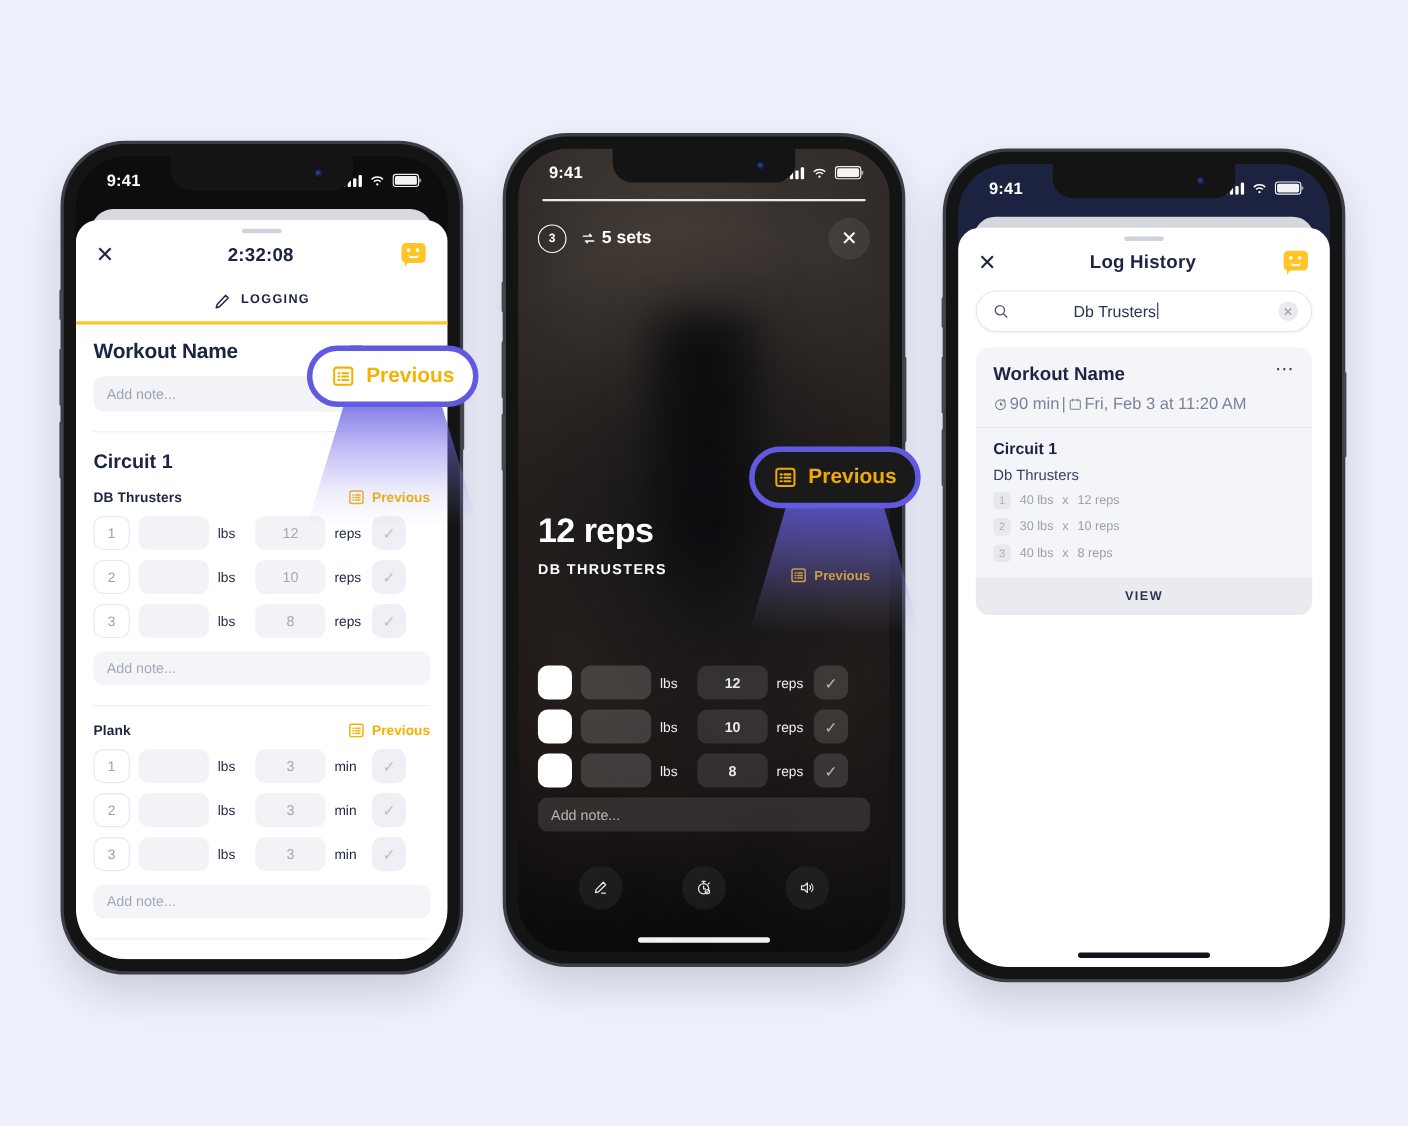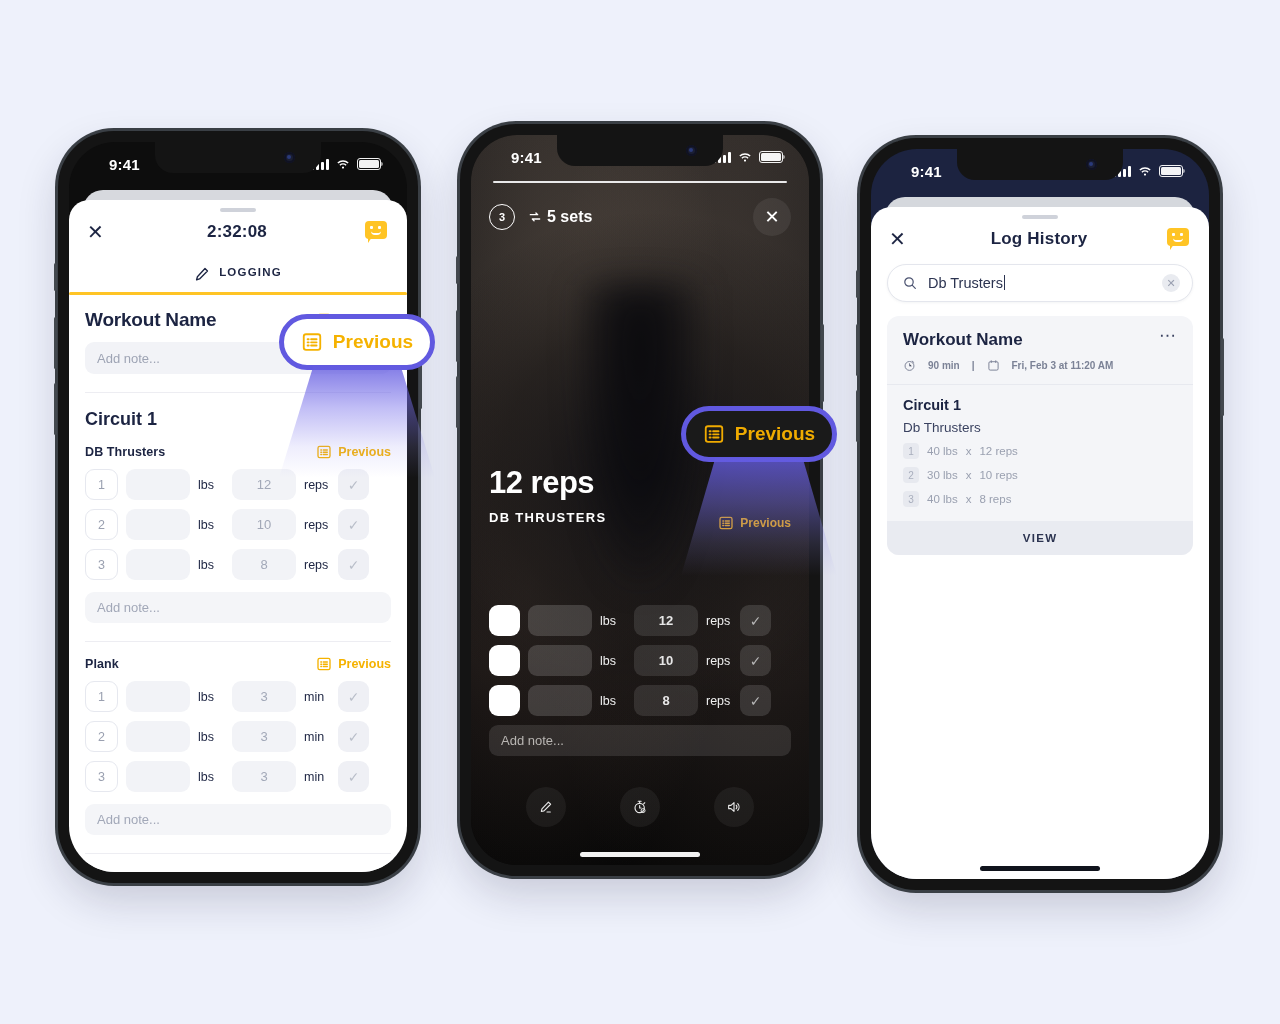--- a/index.html
+++ b/index.html
@@ -49,21 +49,21 @@
     background: #1b1f33;
     box-shadow: inset 0 0 0 2px #101222;
   }
   .notch .cam::after{
     content:''; position:absolute; left:3px; top:3px; width:4px; height:4px;
     border-radius:50%; background:#2a3a7a;
   }
 
   
   .statusbar {
-    position: absolute; top: 0; left: 12px; right: 0; height: 44px;
+    position: absolute; top: 0; left: 0; right: 0; height: 44px;
     display: flex; align-items: center; justify-content: space-between;
     padding: 0 26px 0 28px; z-index: 25;
     font-size: 15px; font-weight: bold; letter-spacing: .2px;
   }
   .statusbar .icons { display: flex; align-items: center; gap: 6px; }
   .bars { display: flex; align-items: flex-end; gap: 2px; height: 11px; }
   .bars i { display: block; width: 3px; border-radius: 1px; background: currentColor; }
   .bars i:nth-child(1){height:4px}.bars i:nth-child(2){height:6px}
   .bars i:nth-child(3){height:8px}.bars i:nth-child(4){height:11px}
   .batt {
@@ -252,37 +252,37 @@
   #phone3 .sheet {
     position:absolute; top:58px; left:0; right:0; bottom:0; background:#fff;
     border-radius:20px 20px 0 0; display:flex; flex-direction:column;
   }
   .search-wrap { padding: 2px 16px 0; }
   .search-box {
     height:38px; border-radius:19px; border:1px solid #e4e6ed; background:#fff;
     display:flex; align-items:center; gap:10px; padding:0 12px 0 14px;
     box-shadow: 0 1px 3px rgba(28,36,66,.05);
   }
-  .search-text { flex:1; font-size:14.5px; color:#2b3350; }
+  .search-text { flex:1; font-size:14.5px; color:#2b3350;margin-left:48px; }
   .caret { display:inline-block; width:1.5px; height:15px; background:#2b3350;
            vertical-align:-2px; margin-left:1px; }
   .clear-x {
     width:18px; height:18px; border-radius:50%; background:#e9ebf0;
     display:flex; align-items:center; justify-content:center;
     color:#9aa0b0; font-size:11px;
   }
   .hist-card {
     margin: 14px 16px 0; border-radius:12px; background:#f4f5f8; overflow:hidden;
   }
   .hc-top { padding:14px 16px 12px; border-bottom:1px solid #e7e9ef; }
   .hc-title-row { display:flex; align-items:flex-start; justify-content:space-between;}
   .hc-title { font-size:17px; font-weight:bold; color:#1c2442; }
   .dots { color:#3a4260; font-size:17px; letter-spacing:1px; line-height:.7;}
-  .hc-meta { margin-top:9px; display:flex; align-items:center; gap:12px;
-             font-size:10px; color:#7b8296;font-weight:bold; }
+  .hc-meta { margin-top:9px; display:flex; align-items:center; gap:2px;
+             font-size:15px; color:#7b8296; }
   .hc-body { padding:12px 16px 14px; }
   .hc-circuit { font-size:14.5px; font-weight:bold; color:#1c2442; }
   .hc-ex { margin-top:7px; font-size:13.5px; color:#3a4260; }
   .hc-setline { display:flex; align-items:center; gap:8px; margin-top:8px; font-size:11.5px; color:#9aa0b0;}
   .hc-idx { width:16px; height:16px; border-radius:4px; background:#e7e9ef;
             display:flex; align-items:center; justify-content:center; font-size:10px; color:#a8aebd;}
   .hc-view {
     background:#e9ebf1; text-align:center; padding:11px 0;
     font-size:11.5px; font-weight:bold; letter-spacing:1.3px; color:#2b3350;
   }

